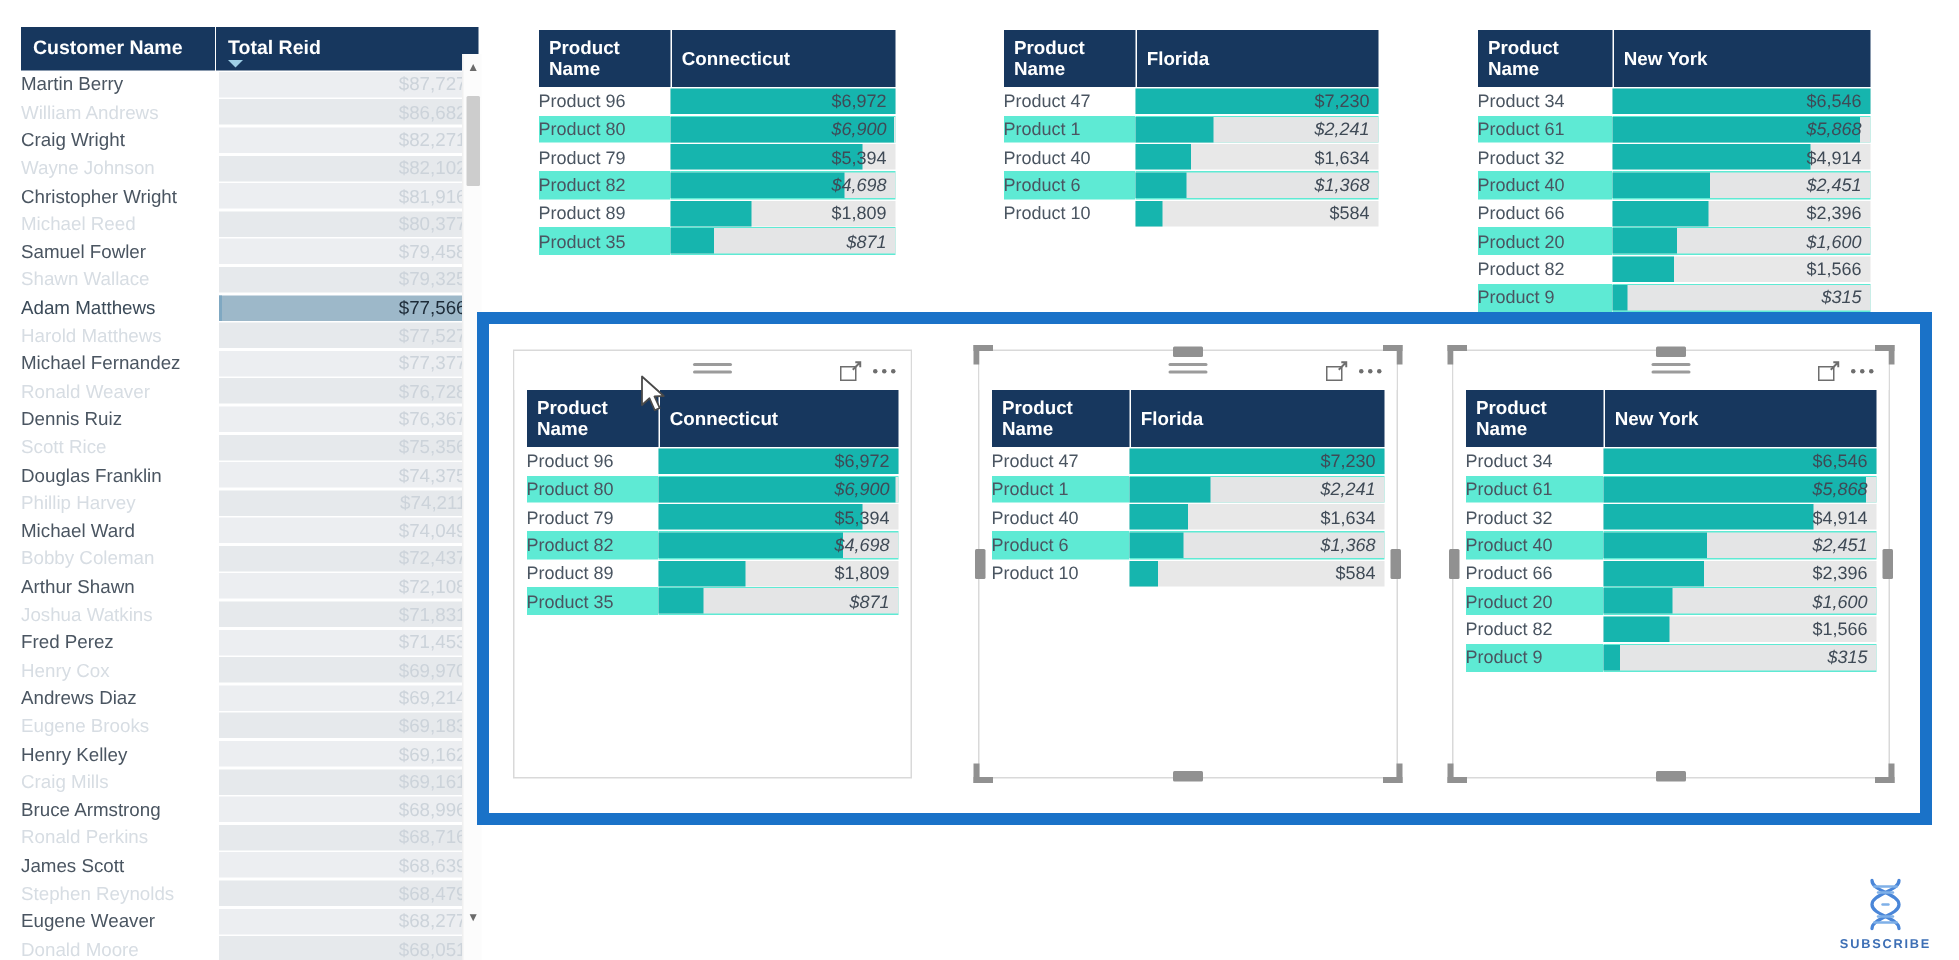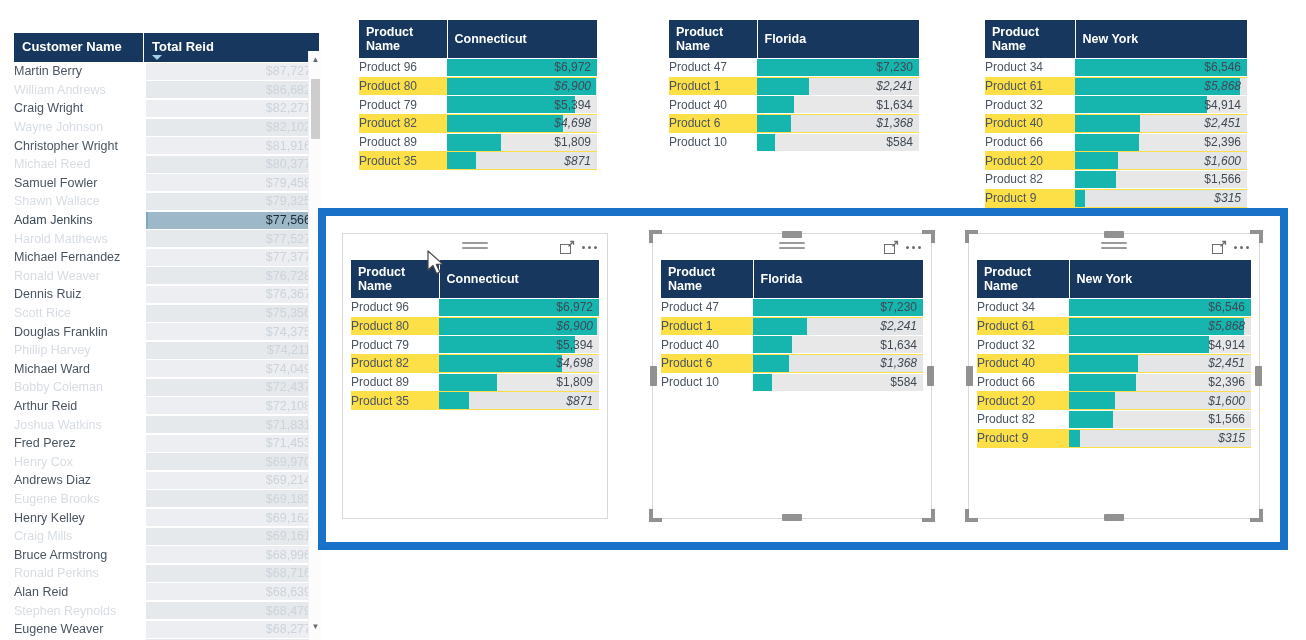--- a/index.html
+++ b/index.html
@@ -26,25 +26,25 @@
     vertical-align: middle; position: relative;
   }
   .namecell { padding-left: 7px; white-space: nowrap; overflow: hidden; }
   .barcell { padding: 0 0 0 2px; }
   .bar-wrap {
     position: relative; height: 17px; background: #e8e8e8;
     display: flex; align-items: center; justify-content: flex-end;
   }
   .bar-fill { position: absolute; left: 0; top: 0; bottom: 0; background: #16b5ae; }
   .bar-val { position: relative; z-index: 2; font-size: 12px; color: #3f4a56; padding-right: 6px; }
-  .row-alt td { background: #fde047; }
+  .row-alt td { background: #5eead4; }
   .row-alt .bar-wrap { background: #e4e5e6; font-style: italic; }
 
   
-  #customer-visual { left: 14px; top: 18px; width: 305px; height: 448px; margin-top: 15px; }
+  #customer-visual { left: 14px; top: 18px; width: 305px; height: 448px; }
   #customer-visual .tbl { table-layout: fixed; }
   #customer-visual th { font-size: 13px; padding: 6px 8px 8px 8px; }
   .sort-caret {
     position: absolute; left: 8px; bottom: 2px;
     width: 0; height: 0; border-left: 5px solid transparent;
     border-right: 5px solid transparent; border-top: 5px solid #9fd0e8;
   }
   #customer-visual td { height: 18.6px; font-size: 12.5px; }
   .cust-name { padding-left: 8px; color: #c9d0d8; white-space: nowrap; }
   .cust-bar-wrap {
@@ -234,21 +234,21 @@
           </tr>
           <tr class="cust-row alt">
             <td class="cust-name">Shawn Wallace</td>
             <td>
               <div class="cust-bar-wrap">
                 <span class="cust-val">$79,325</span>
               </div>
             </td>
           </tr>
           <tr class="cust-row selected">
-            <td class="cust-name">Adam Jenkins</td>
+            <td class="cust-name">Adam Matthews</td>
             <td>
               <div class="cust-bar-wrap">
                 <span class="cust-marker"></span>
                 <span class="cust-val">$77,566</span>
               </div>
             </td>
           </tr>
           <tr class="cust-row alt">
             <td class="cust-name">Harold Matthews</td>
             <td>
@@ -315,21 +315,21 @@
           </tr>
           <tr class="cust-row alt">
             <td class="cust-name">Bobby Coleman</td>
             <td>
               <div class="cust-bar-wrap">
                 <span class="cust-val">$72,437</span>
               </div>
             </td>
           </tr>
           <tr class="cust-row">
-            <td class="cust-name">Arthur Reid</td>
+            <td class="cust-name">Arthur Shawn</td>
             <td>
               <div class="cust-bar-wrap">
                 <span class="cust-val">$72,108</span>
               </div>
             </td>
           </tr>
           <tr class="cust-row alt">
             <td class="cust-name">Joshua Watkins</td>
             <td>
               <div class="cust-bar-wrap">
@@ -395,21 +395,21 @@
           </tr>
           <tr class="cust-row alt">
             <td class="cust-name">Ronald Perkins</td>
             <td>
               <div class="cust-bar-wrap">
                 <span class="cust-val">$68,716</span>
               </div>
             </td>
           </tr>
           <tr class="cust-row">
-            <td class="cust-name">Alan Reid</td>
+            <td class="cust-name">James Scott</td>
             <td>
               <div class="cust-bar-wrap">
                 <span class="cust-val">$68,639</span>
               </div>
             </td>
           </tr>
           <tr class="cust-row alt">
             <td class="cust-name">Stephen Reynolds</td>
             <td>
               <div class="cust-bar-wrap">
@@ -976,14 +976,30 @@
             </tr>
           </tbody>
       </table>
     </div>
   </div>
 
   <svg id="cursor" viewBox="0 0 18 26">
     <path d="M1 1 L1 20 L6 15.5 L9.5 23.5 L12.8 22 L9.3 14.3 L15.5 14 Z" fill="#ffffff" stroke="#4a4a4a" stroke-width="1.2" stroke-linejoin="round"></path>
   </svg>
 
+  <div id="subscribe">
+    <svg width="40" height="36" viewBox="0 0 40 36">
+      <g stroke="#4a86d8" stroke-width="2.2" fill="none" stroke-linecap="round">
+        <path d="M11 2 C11 9, 29 11, 29 18 C29 25, 11 27, 11 34"></path>
+        <path d="M29 2 C29 9, 11 11, 11 18 C11 25, 29 27, 29 34"></path>
+      </g>
+      <g stroke="#7fb0e8" stroke-width="1.6" stroke-linecap="round">
+        <path d="M12.5 6 L27.5 6"></path>
+          <path d="M15 10 L25 10"></path>
+        <path d="M15 26 L25 26"></path>
+          <path d="M12.5 30 L27.5 30"></path>
+        <path d="M18 18 L22 18"></path>
+      </g>
+    </svg>
+    <div class="sub-text">SUBSCRIBE</div>
+  </div>
 
 </div>
 
 </body></html>

